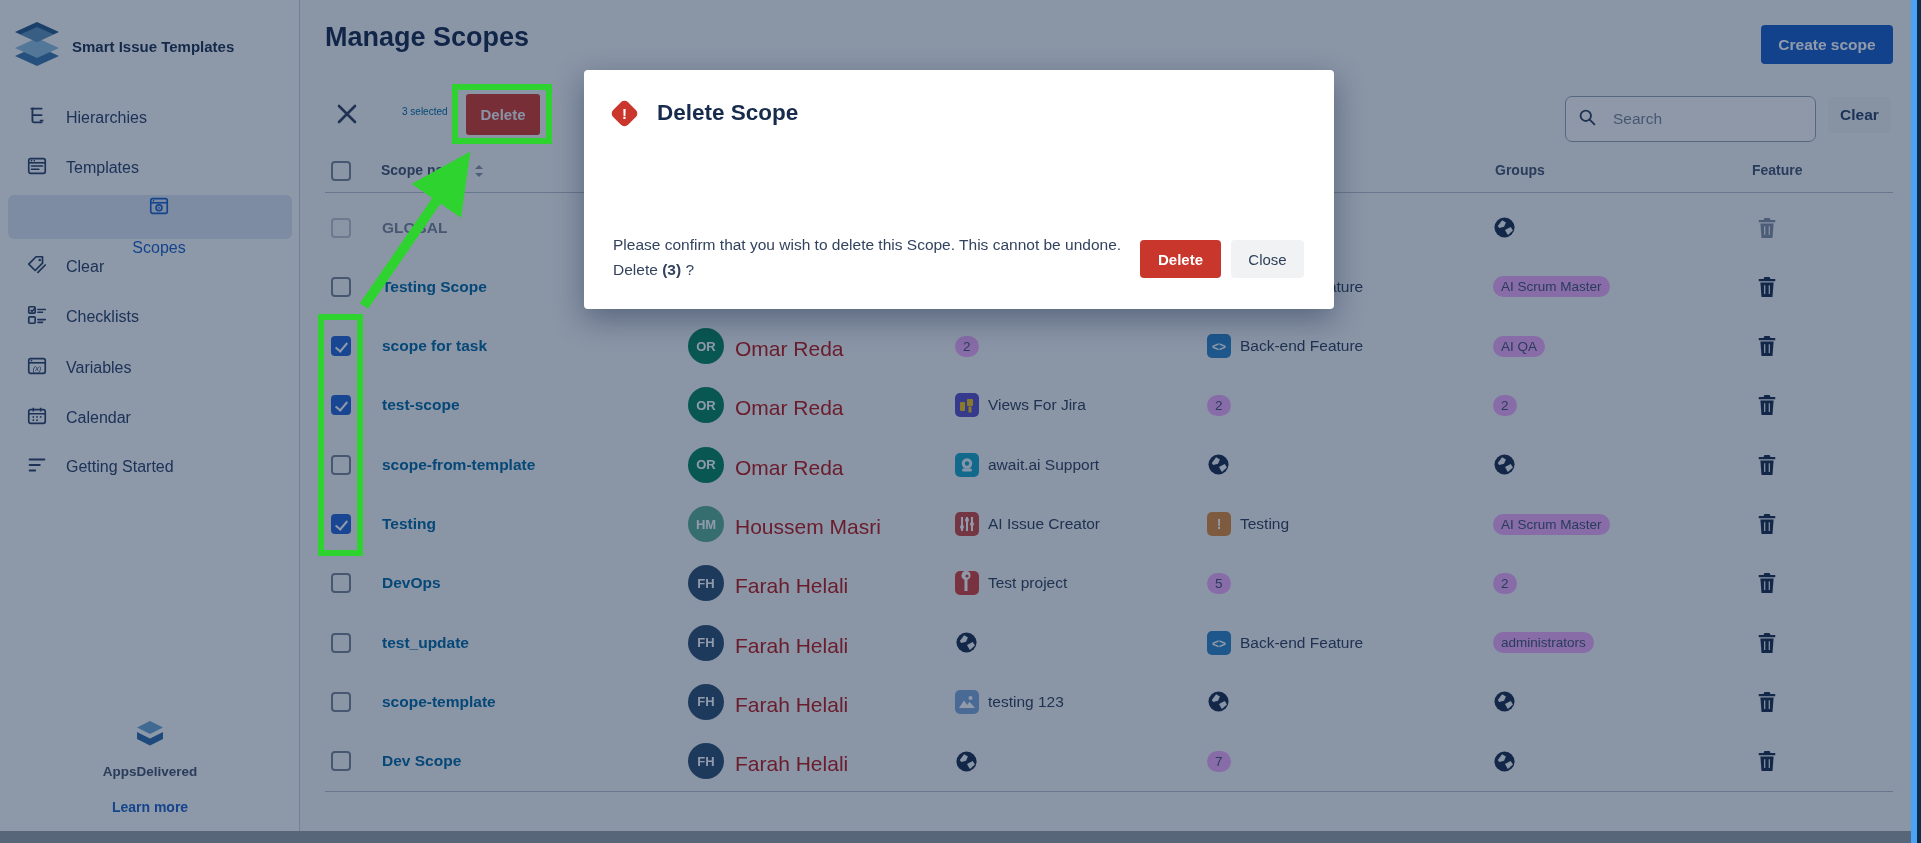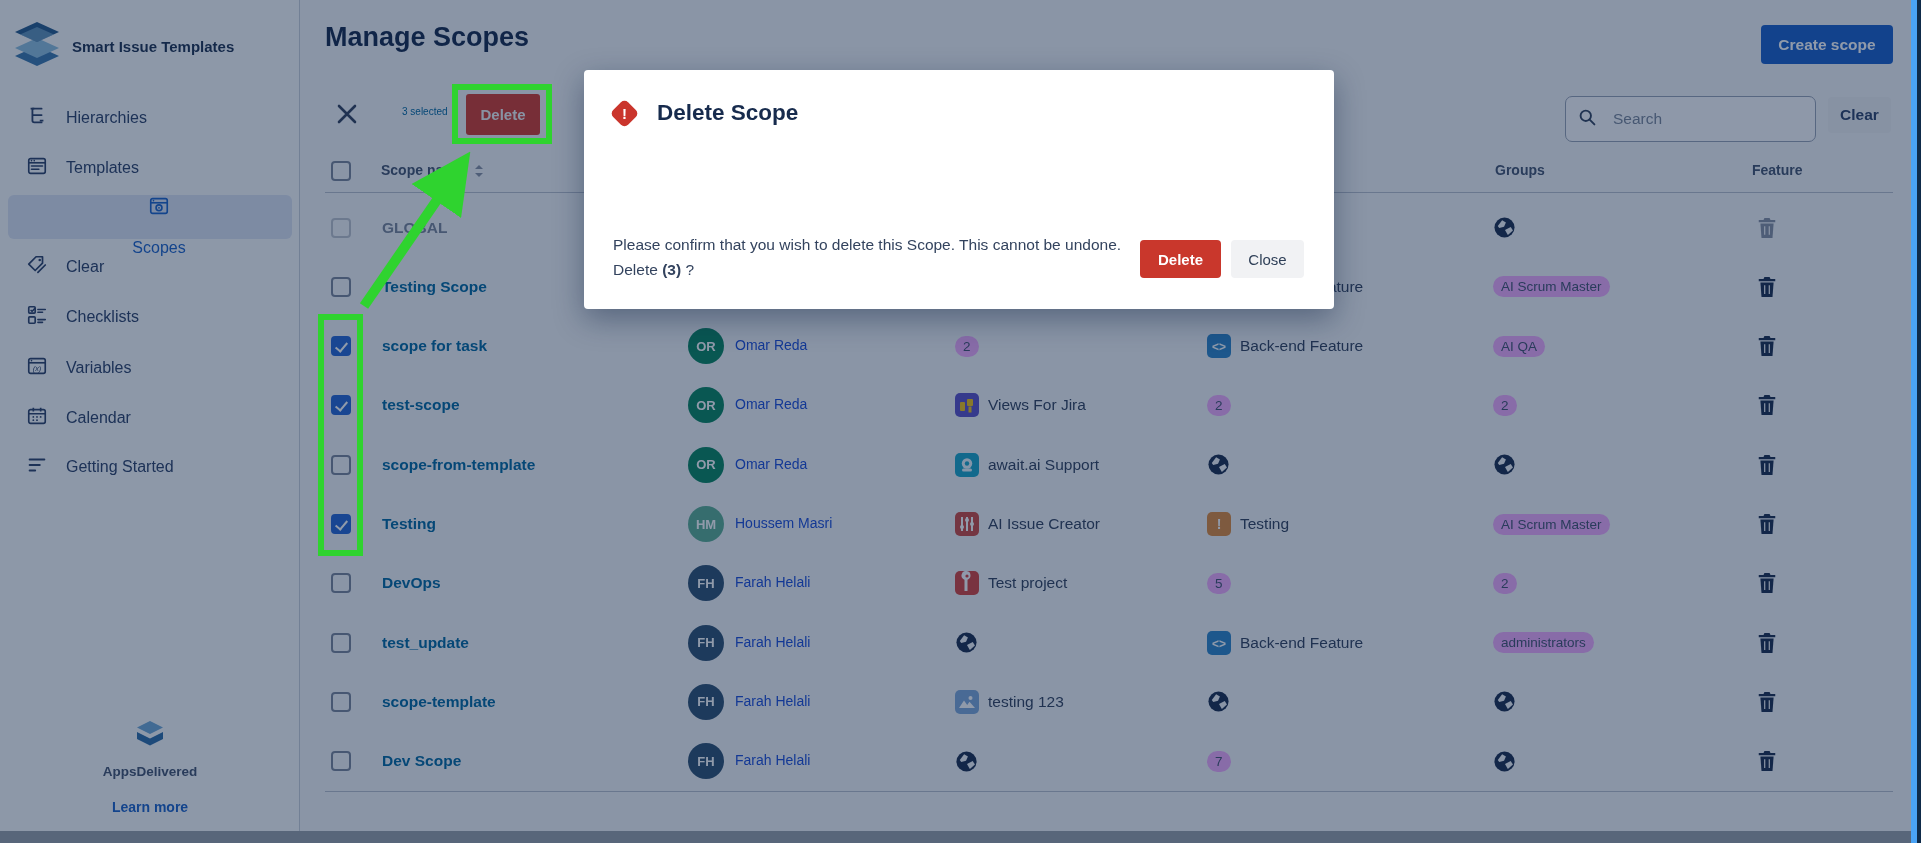--- a/index.html
+++ b/index.html
@@ -40,21 +40,21 @@
   .thead .rule { position:absolute; left:325px; top:37px; width:1568px; height:0; border-top:1.5px solid #b9c0cc; }
   .rows { position:absolute; left:0; top:198px; width:1921px; }
   .row { position:absolute; left:0; width:1921px; height:59px; }
   .cb { position:absolute; left:331px; width:20px; height:20px; border-radius:4px; border:2px solid #7a869a; background:transparent; cursor:pointer; }
   .cb.checked { background:#2767d4; border-color:#2767d4; }
   .cb.checked::after { content:""; position:absolute; left:5px; top:1.5px; width:5px; height:10px; border:solid #fff; border-width:0 2.5px 2.5px 0; transform:rotate(40deg); }
   .cb.disabled { opacity:.45; cursor:default; }
   .scope-link { position:absolute; left:382px; font-size:15.5px; font-weight:600; color:#0369a1; cursor:pointer; text-decoration:none; }
   .scope-link.muted { color:#7a869a; cursor:default; }
   .avatar { position:absolute; left:688px; width:36px; height:36px; border-radius:50%; color:#fff; font-size:13px; font-weight:700; display:flex; align-items:center; justify-content:center; }
-  .owner-name { position:absolute; left:735px; font-size:14px; color:#1d4ed8; }
+  .owner-name { position:absolute; left:735px; font-size:21px; color:#b91c1c; }
   .pill { position:absolute; background:#f0abfc; border-radius:11px; height:21px; min-width:22px; padding:0 8px; font-size:13.5px; color:#44546f; display:flex; align-items:center; justify-content:center; }
   .appcell { position:absolute; display:flex; align-items:center; gap:9px; font-size:15.5px; color:#33435e; }
   .appicon { border-radius:5px; display:flex; align-items:center; justify-content:center; color:#fff; font-weight:700; flex:0 0 auto; }
   .trash { position:absolute; left:1756px; width:22px; height:24px; cursor:pointer; }
   .trash.disabled { opacity:.5; cursor:default; }
   .bottom-rule { position:absolute; left:325px; top:791px; width:1568px; border-top:1.5px solid #b9c0cc; }
   .footer-band { position:absolute; left:0; top:831px; width:1921px; height:12px; background:#9aa0a8; }
 
   
   .dim { position:absolute; inset:0; background:rgba(9,30,66,0.45); z-index:50; pointer-events:none; }

